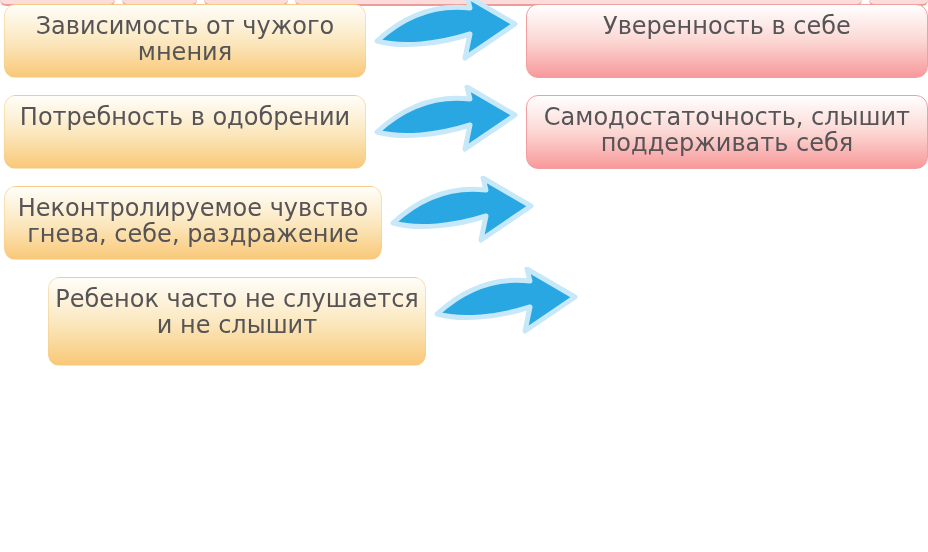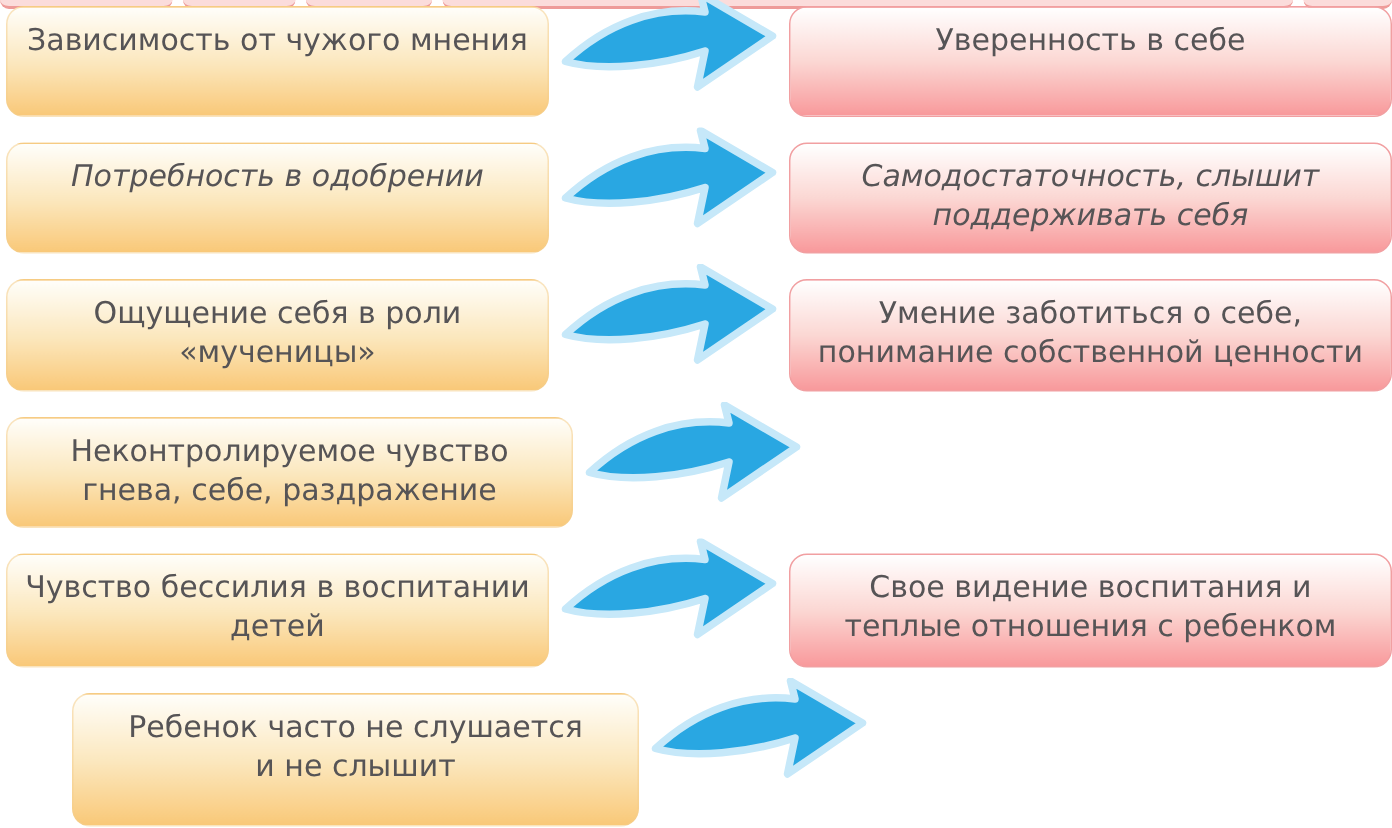--- a/index.html
+++ b/index.html
@@ -31,32 +31,32 @@
     width: 928px;
     display: flex;
     flex-direction: column;
     gap: 17px;
   }
   .row {
     display: flex;
     align-items: stretch;
   }
   .row-1 { height: 74px; }
-  .row-2 { height: 74px; font-style: italic; }
+  .row-2 { height: 74px; }
   .row-3 { height: 75px; }
   .row-4 { height: 74px; }
   .row-5 { height: 76px; }
   .row-6 { height: 89px; padding-left: 44px; }
 
   .box {
     box-sizing: border-box;
     border-radius: 12px;
     text-align: center;
     padding: 8px 6px 0 6px;
-    font-size: 20px;
+    font-size: 24px;
     line-height: 26px;
     color: #565456;
   }
   .box-left {
     margin-left: 4px;
     width: 378px;
     background: linear-gradient(to bottom, #FFFEFA 0%, #FBE7BD 52%, #F9C878 100%);
     border: 1px solid rgba(244, 205, 140, 0.55);
   }
   .arrow-cell {
@@ -113,63 +113,33 @@
         <svg width="150" height="70" viewBox="0 0 150 70">
           <path d="M 3 47 C 30 22, 62 10, 96 14 L 93 2 L 141 30 L 91 64 L 96 40 C 65 50, 28 54, 3 47 Z" fill="#29A7E2" stroke="#C6E8F9" stroke-width="5" stroke-linejoin="round"></path>
         </svg>
       </div>
       <div class="box box-right">
         <div class="box-text">Самодостаточность, слышит
 поддерживать себя</div>
       </div>
     </div>
 
-    <div class="row row-3">
-      <div class="box box-left">
-        <div class="box-text">Ощущение себя в роли
-«мученицы»</div>
-      </div>
-      <div class="arrow-cell">
-        <svg width="150" height="70" viewBox="0 0 150 70">
-          <path d="M 3 47 C 30 22, 62 10, 96 14 L 93 2 L 141 30 L 91 64 L 96 40 C 65 50, 28 54, 3 47 Z" fill="#29A7E2" stroke="#C6E8F9" stroke-width="5" stroke-linejoin="round"></path>
-        </svg>
-      </div>
-      <div class="box box-right">
-        <div class="box-text">Умение заботиться о себе,
-понимание собственной ценности</div>
-      </div>
-    </div>
 
     <div class="row row-4">
       <div class="box box-left">
         <div class="box-text">Неконтролируемое чувство
 гнева, себе, раздражение</div>
       </div>
       <div class="arrow-cell">
         <svg width="150" height="70" viewBox="0 0 150 70">
           <path d="M 3 47 C 30 22, 62 10, 96 14 L 93 2 L 141 30 L 91 64 L 96 40 C 65 50, 28 54, 3 47 Z" fill="#29A7E2" stroke="#C6E8F9" stroke-width="5" stroke-linejoin="round"></path>
         </svg>
       </div>
     </div>
 
-    <div class="row row-5">
-      <div class="box box-left">
-        <div class="box-text">Чувство бессилия в воспитании
-детей</div>
-      </div>
-      <div class="arrow-cell">
-        <svg width="150" height="70" viewBox="0 0 150 70">
-          <path d="M 3 47 C 30 22, 62 10, 96 14 L 93 2 L 141 30 L 91 64 L 96 40 C 65 50, 28 54, 3 47 Z" fill="#29A7E2" stroke="#C6E8F9" stroke-width="5" stroke-linejoin="round"></path>
-        </svg>
-      </div>
-      <div class="box box-right">
-        <div class="box-text">Свое видение воспитания и
-теплые отношения с ребенком</div>
-      </div>
-    </div>
 
     <div class="row row-6">
       <div class="box box-left">
         <div class="box-text">Ребенок часто не слушается
 и не слышит</div>
       </div>
       <div class="arrow-cell">
         <svg width="150" height="70" viewBox="0 0 150 70">
           <path d="M 3 47 C 30 22, 62 10, 96 14 L 93 2 L 141 30 L 91 64 L 96 40 C 65 50, 28 54, 3 47 Z" fill="#29A7E2" stroke="#C6E8F9" stroke-width="5" stroke-linejoin="round"></path>
         </svg>

